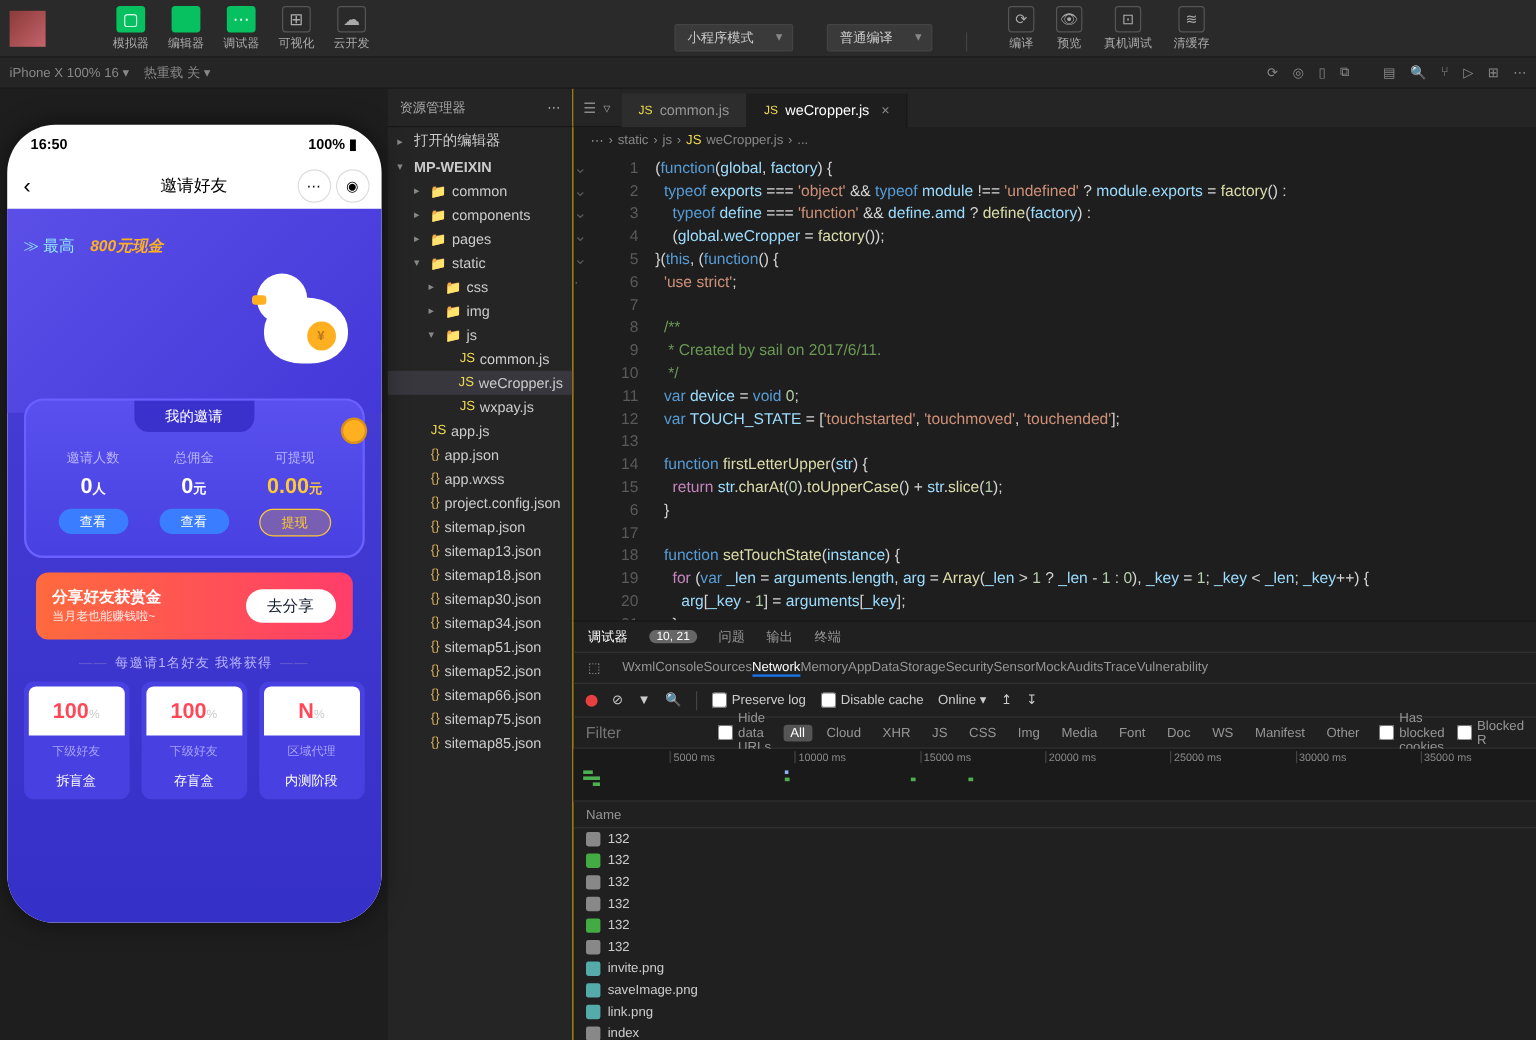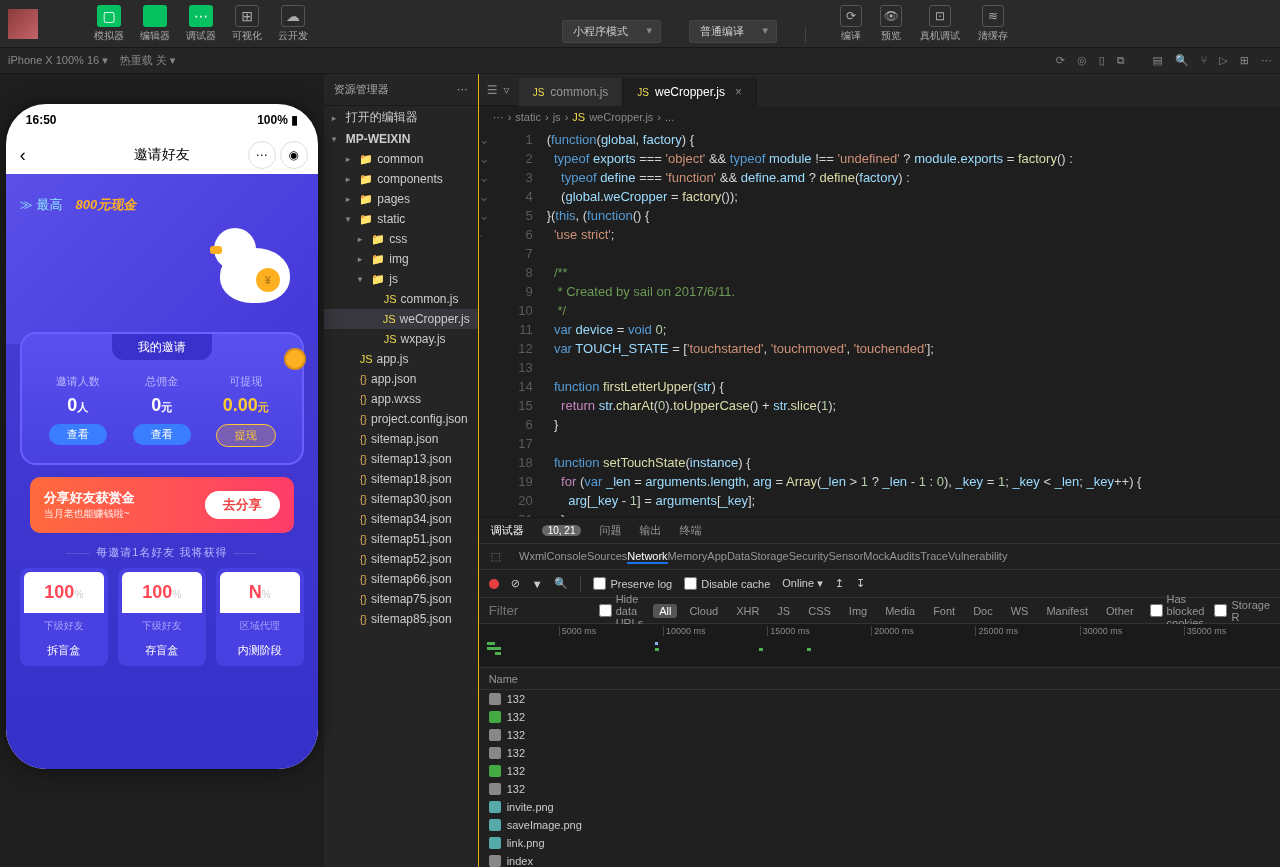--- a/index.html
+++ b/index.html
@@ -49,21 +49,21 @@
 .stat-value{font-size:18px;font-weight:700;color:#fff}
 .stat-value.y{color:#ffc933}
 .stat-unit{font-size:11px}
 .stat-btn{margin-top:8px;padding:3px 18px;border-radius:12px;font-size:11px;display:inline-block}
 .stat-btn.b{background:#3a7eff;color:#fff}
 .stat-btn.y{background:rgba(255,180,40,.25);color:#ffc933;border:1px solid #ffc933}
 .share-card{margin:12px 24px;height:56px;background:linear-gradient(90deg,#ff6a3d,#ff3d6a);border-radius:10px;display:flex;align-items:center;padding:0 14px;justify-content:space-between}
 .share-text{color:#fff}
 .share-text div:first-child{font-size:13px;font-weight:600}
 .share-text div:last-child{font-size:10px;opacity:.85}
-.share-btn{background:#fff;color:#ef4444;border-radius:16px;padding:5px 18px;font-size:13px;font-weight:700}
+.share-btn{background:#fff;color:#0f172a;border-radius:16px;padding:5px 18px;font-size:13px;font-weight:400}
 .reward-title{text-align:center;color:#b8b4ff;font-size:11px;margin:8px 0;letter-spacing:1px}
 .reward-title::before,.reward-title::after{content:"——";margin:0 6px;color:#6a60d0}
 .reward-cards{display:flex;gap:10px;padding:0 14px}
 .reward-card{flex:1;background:#4840e0;border-radius:8px;overflow:hidden;text-align:center}
 .reward-top{background:#fff;padding:10px 0;border-radius:6px 6px 0 0;margin:4px 4px 0}
 .reward-pct{font-size:18px;font-weight:700;color:#ff4757}
 .reward-pct-unit{font-size:10px}
 .reward-mid{padding:6px 0;color:#a6a2ff;font-size:10px}
 .reward-bot{padding:4px 0 8px;color:#fff;font-size:11px}
 .rules{margin:14px 14px 0;color:#b8b4ff;font-size:11px;line-height:1.7}
@@ -546,21 +546,21 @@
             <span class="filter-type ">WS</span>
             <span class="filter-type ">Manifest</span>
             <span class="filter-type ">Other</span>
           </div>
         <label class="dt-check">
             <input type="checkbox" style=""> 
             <span>Has blocked cookies</span>
           </label>
         <label class="dt-check">
             <input type="checkbox" style=""> 
-            <span>Storage R</span>
+            <span>Blocked R</span>
           </label>
       </div>
       <div class="timeline">
         <div class="timeline-ticks" id="timeline-ticks">
             <div class="timeline-tick" style="left:10%">5000 ms</div>
             <div class="timeline-tick" style="left:23%">10000 ms</div>
             <div class="timeline-tick" style="left:36%">15000 ms</div>
             <div class="timeline-tick" style="left:49%">20000 ms</div>
             <div class="timeline-tick" style="left:62%">25000 ms</div>
             <div class="timeline-tick" style="left:75%">30000 ms</div>

